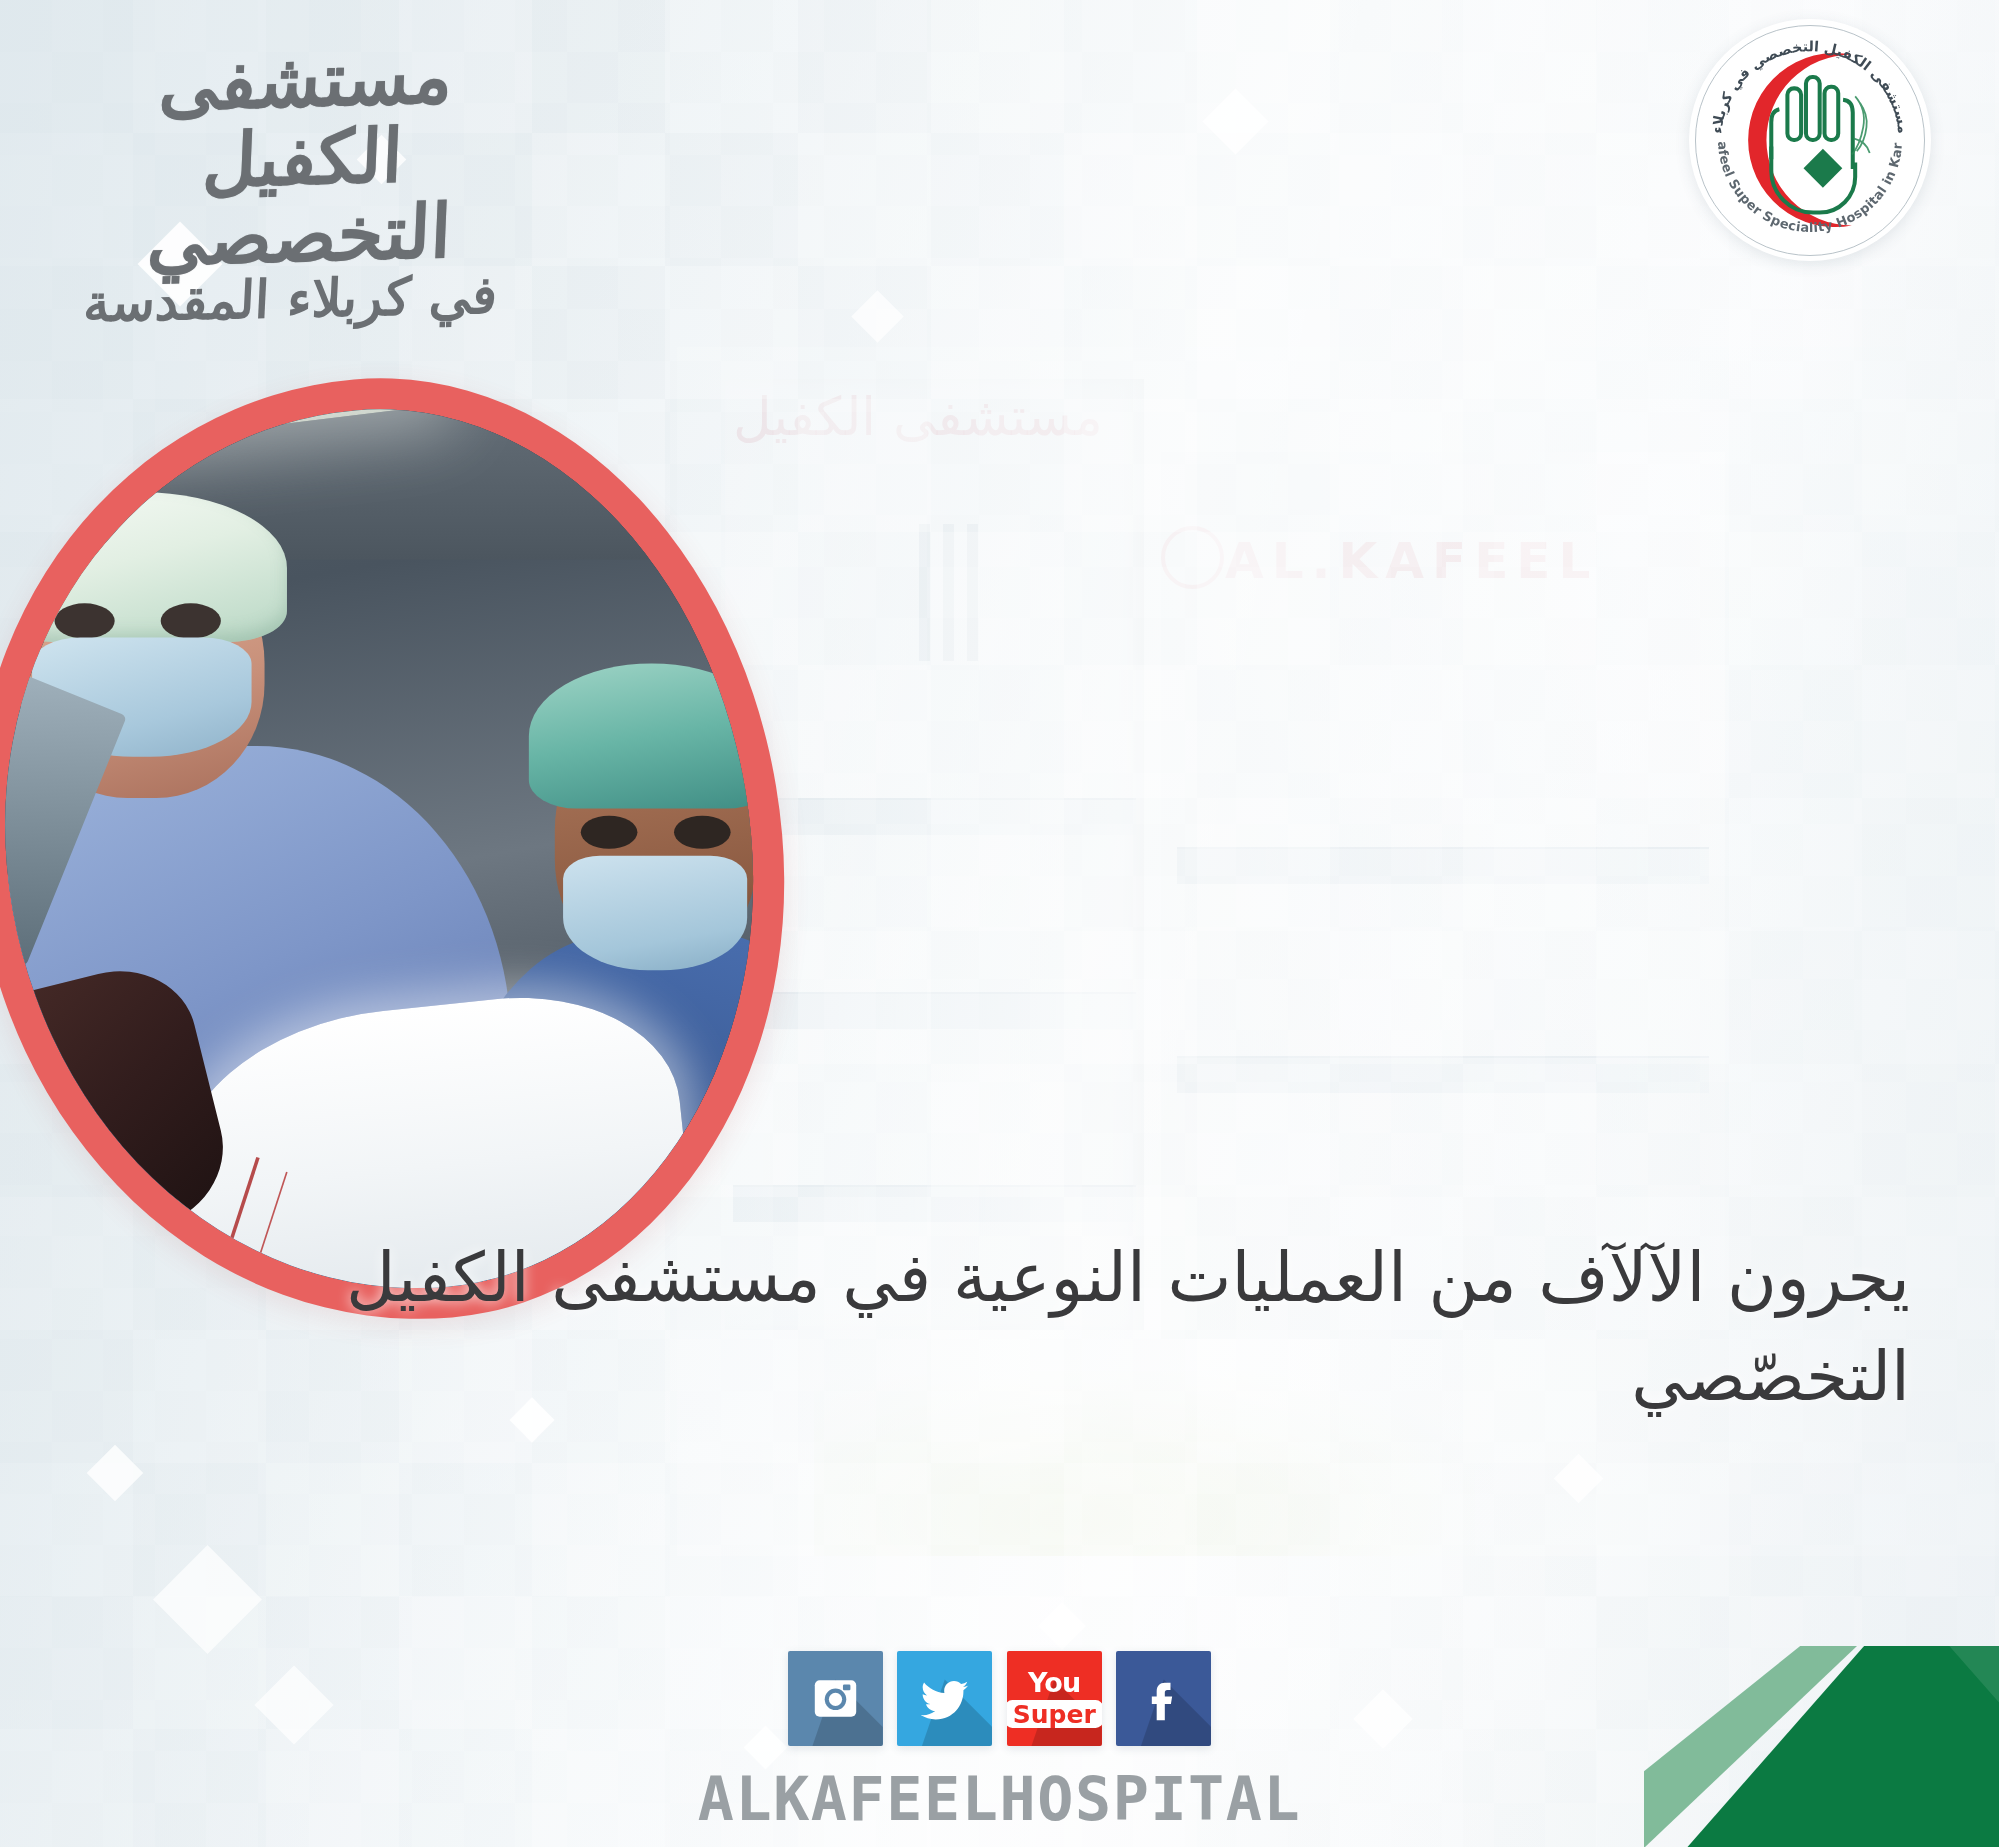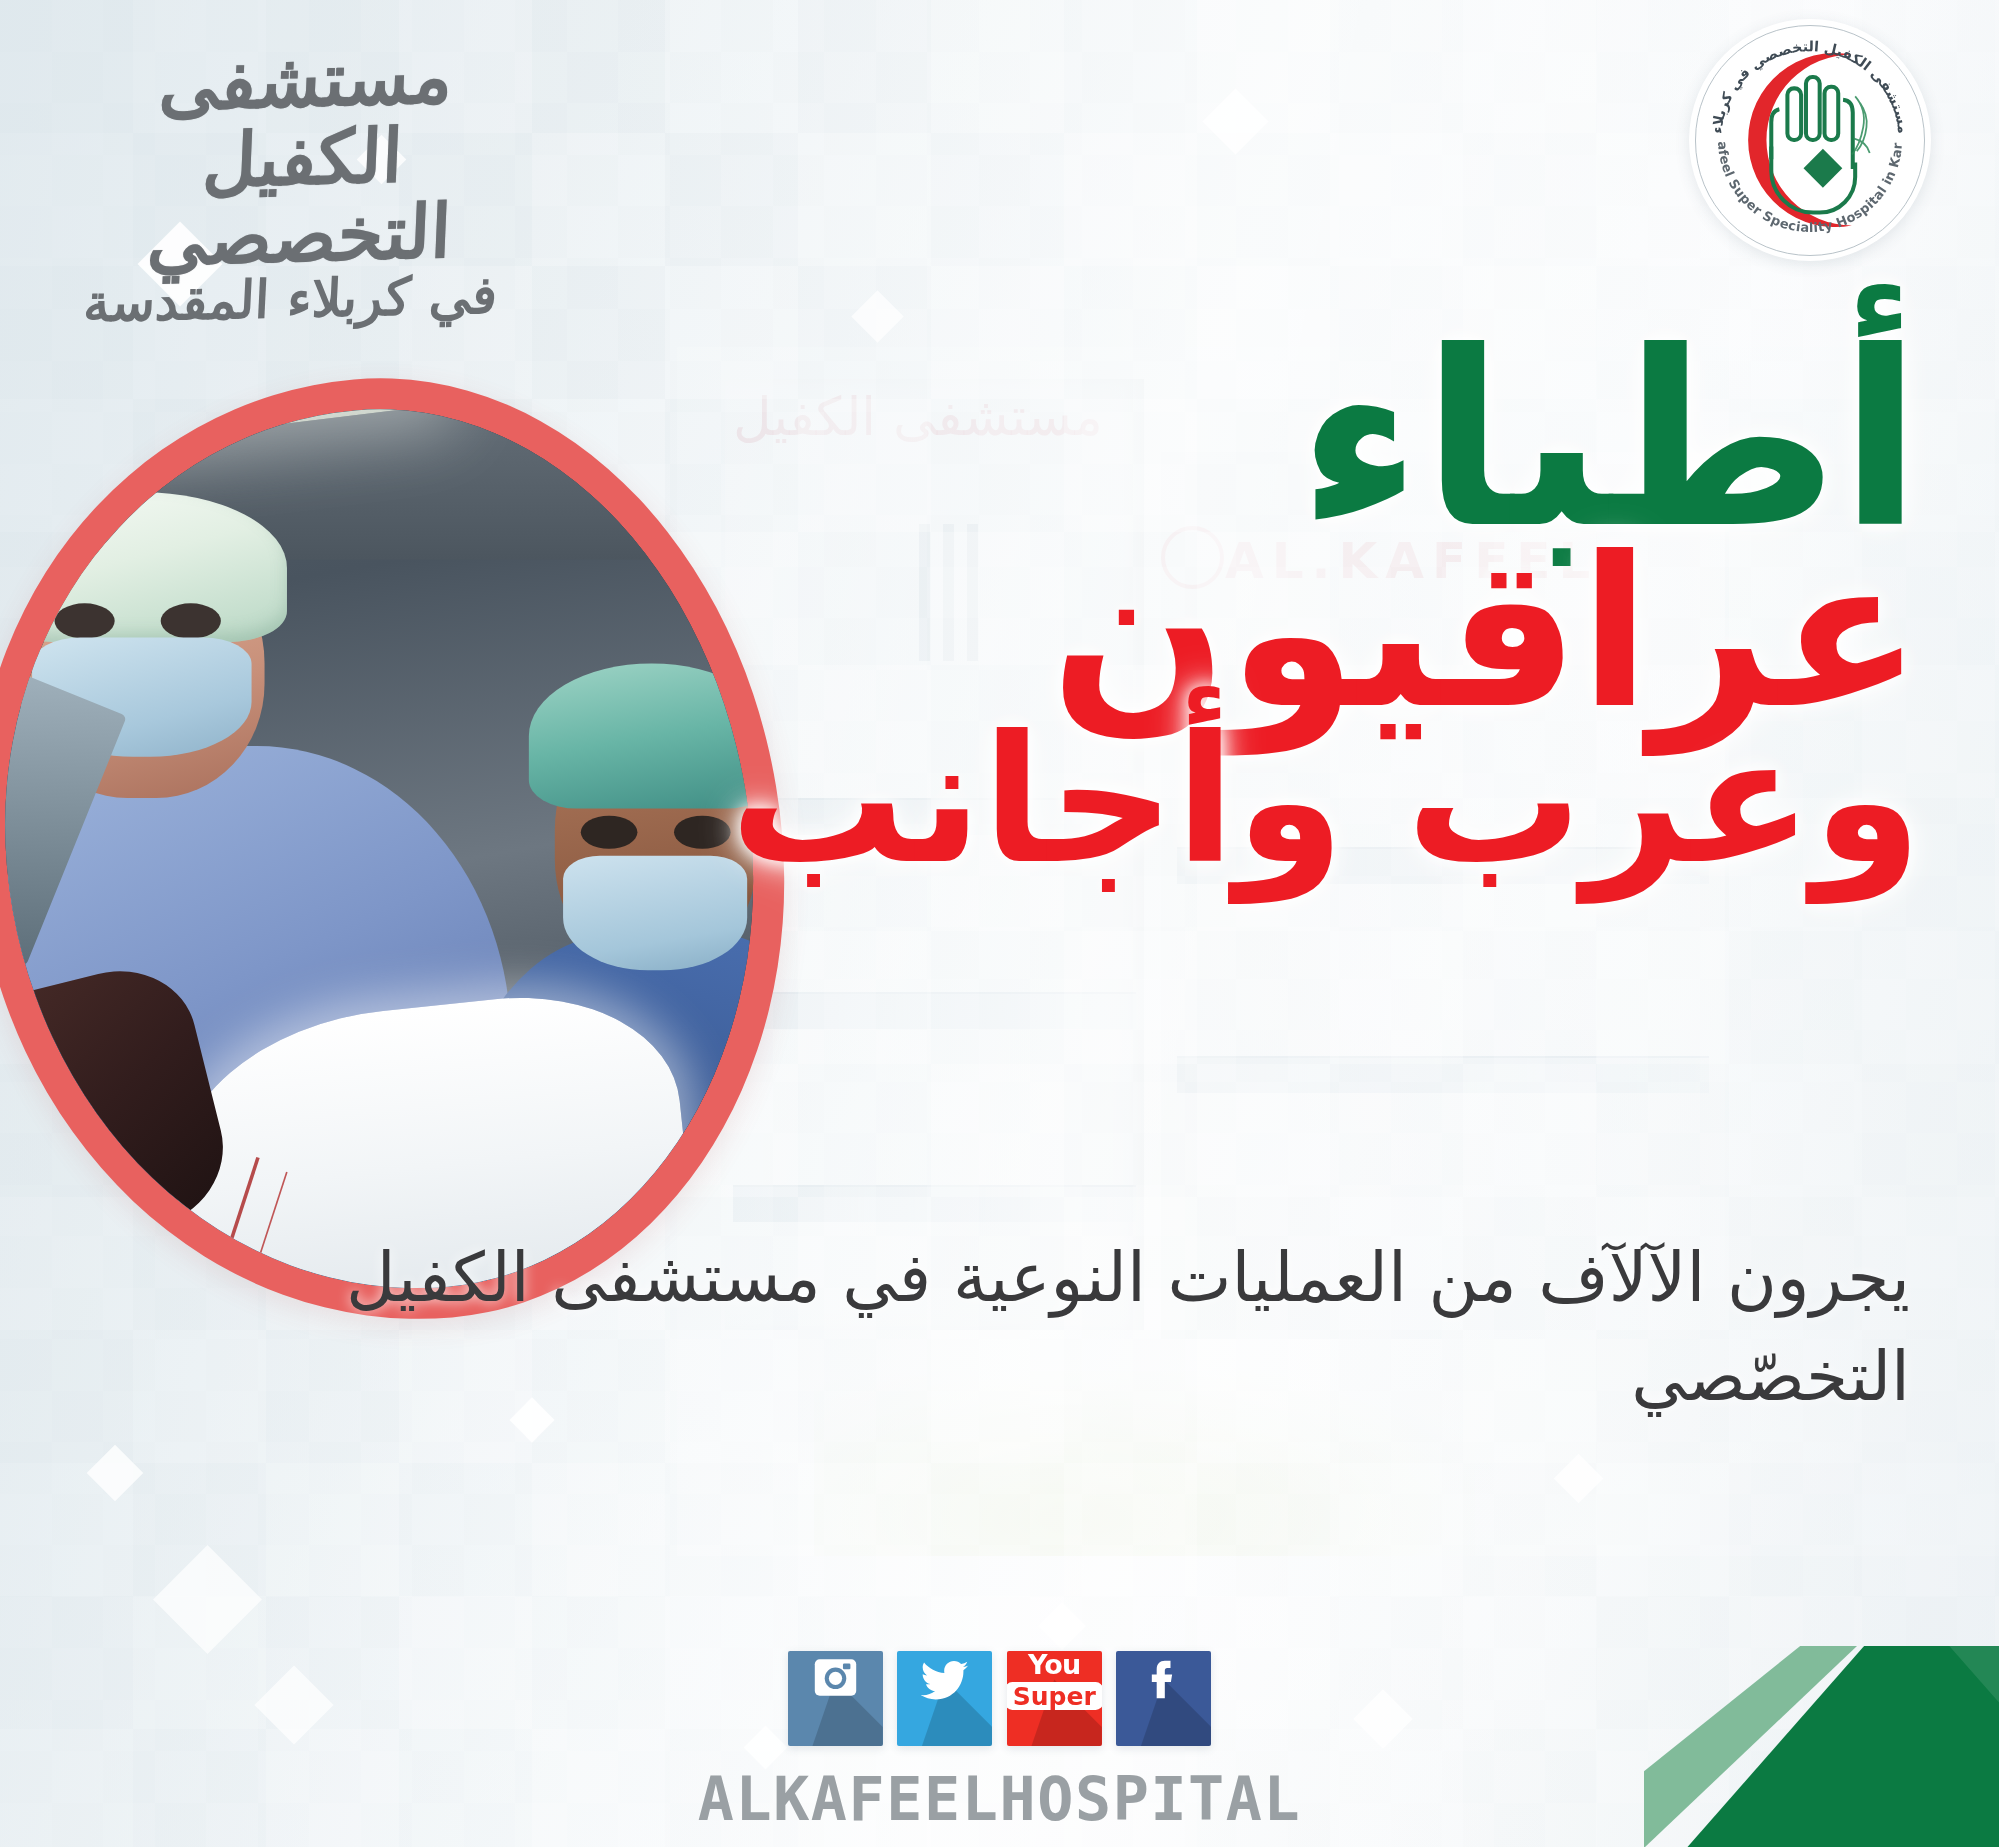--- a/index.html
+++ b/index.html
@@ -384,21 +384,21 @@
     left:0; right:0; top:1651px;
     display:flex;
     justify-content:center;
     gap:14.5px;
   }
   .s-icon{
     width:95px; height:95px;
     border-radius:2px;
     position:relative;
     overflow:hidden;
-    display:flex; justify-content:center;
+    display:flex; align-items:center; justify-content:center;
     box-shadow:0 2.4px 8px rgba(60,80,95,.12);
   }
   .s-icon .shadowfold{
     position:absolute; inset:0;
     background:rgba(0,0,0,.16);
     clip-path:polygon(50% 30%,100% 80%,100% 100%,26% 100%);
   }
   .s-fb{background:#3b5998;}
   .s-yt{background:#ee2e24;}
   .s-tw{background:#35a7e0;}
@@ -549,25 +549,20 @@
 
         <div class="monitor"></div>
         <div class="drape"></div>
         <div class="forceps"></div>
         <div class="glove"></div>
         <div class="instr"></div>
       </div>
     </div>
   </div>
 
-  <div class="headline">
-    <div class="hl-line hl-1">أطباء</div>
-    <div class="hl-line hl-2">عراقيون</div>
-    <div class="hl-line hl-3">وعرب وأجانب</div>
-  </div>
 
   <div class="body-text">يجرون الآلآف من العمليات النوعية في مستشفى الكفيل التخصّصي</div>
 
   <div class="social">
 
     <div class="s-icon s-fb">
       <div class="shadowfold"></div>
       <svg width="52" height="52" viewBox="0 0 64 64" aria-hidden="true">
         <path fill="#ffffff" d="M40 12h-7c-6 0-10 4-10 10v7h-6v9h6v20h10V38h7.5l1.5-9H33v-5c0-1.7 1-3 3-3h4z"></path>
       </svg>

